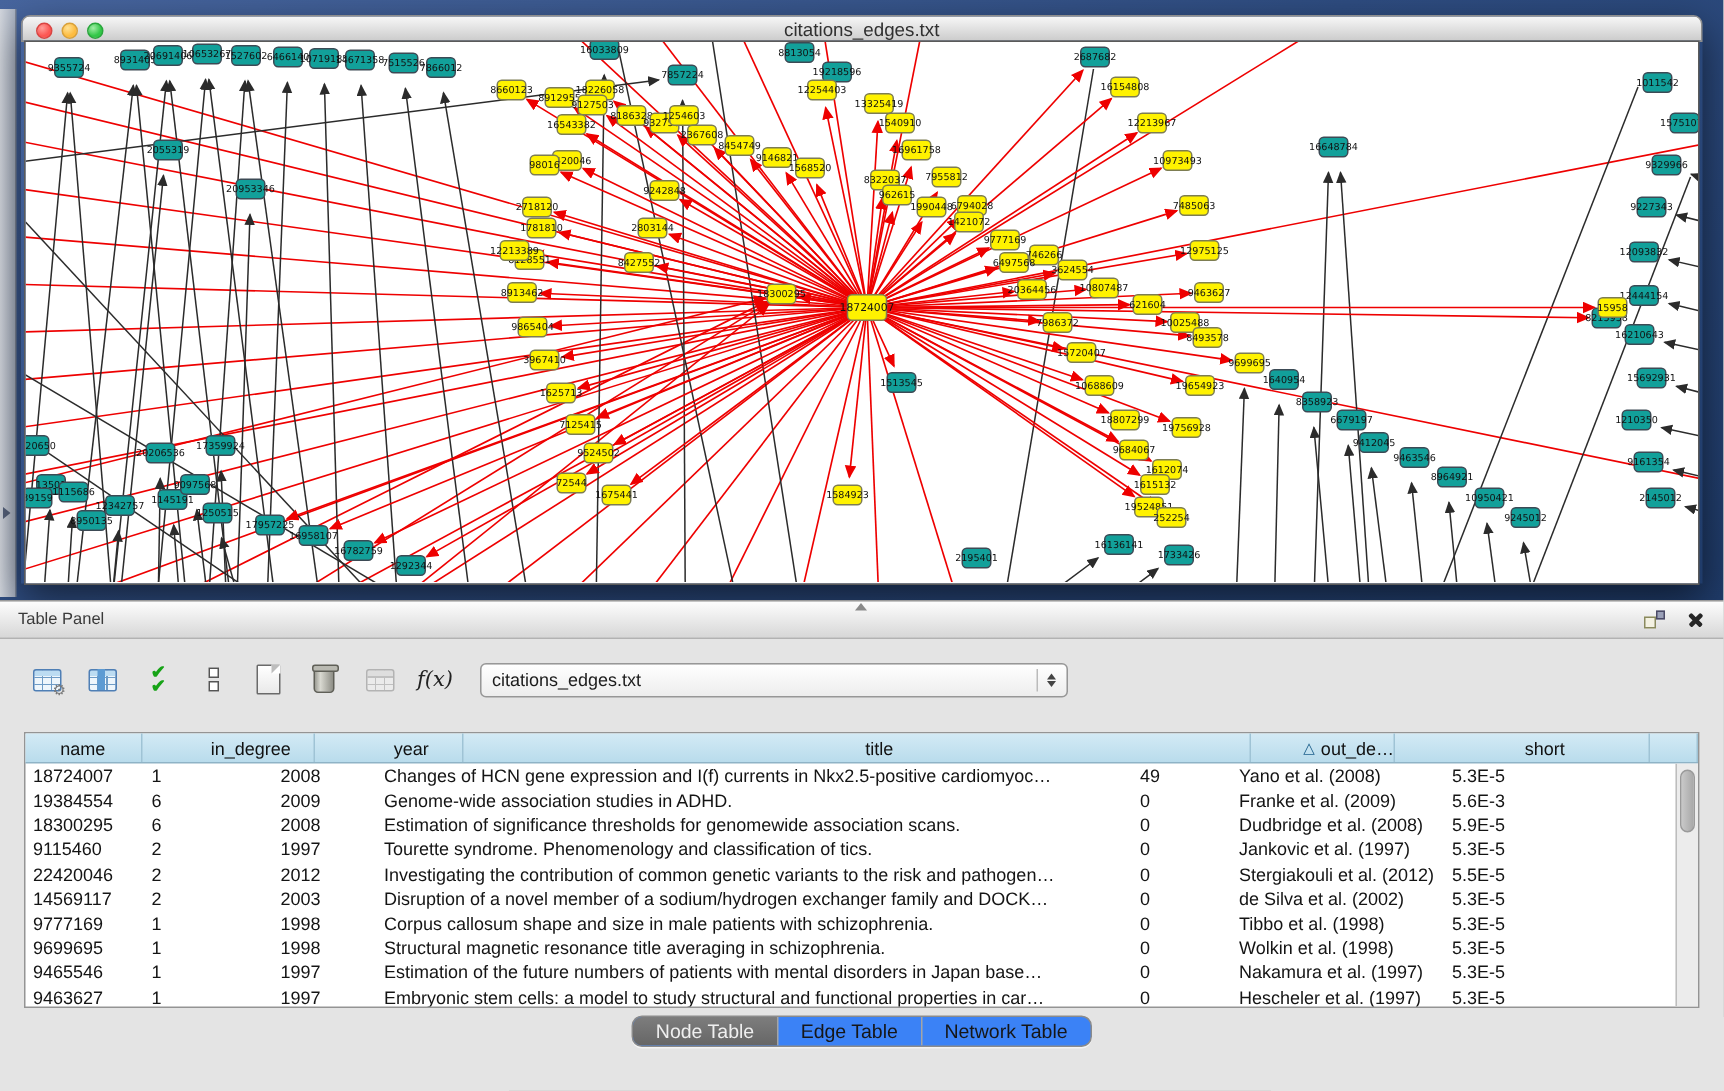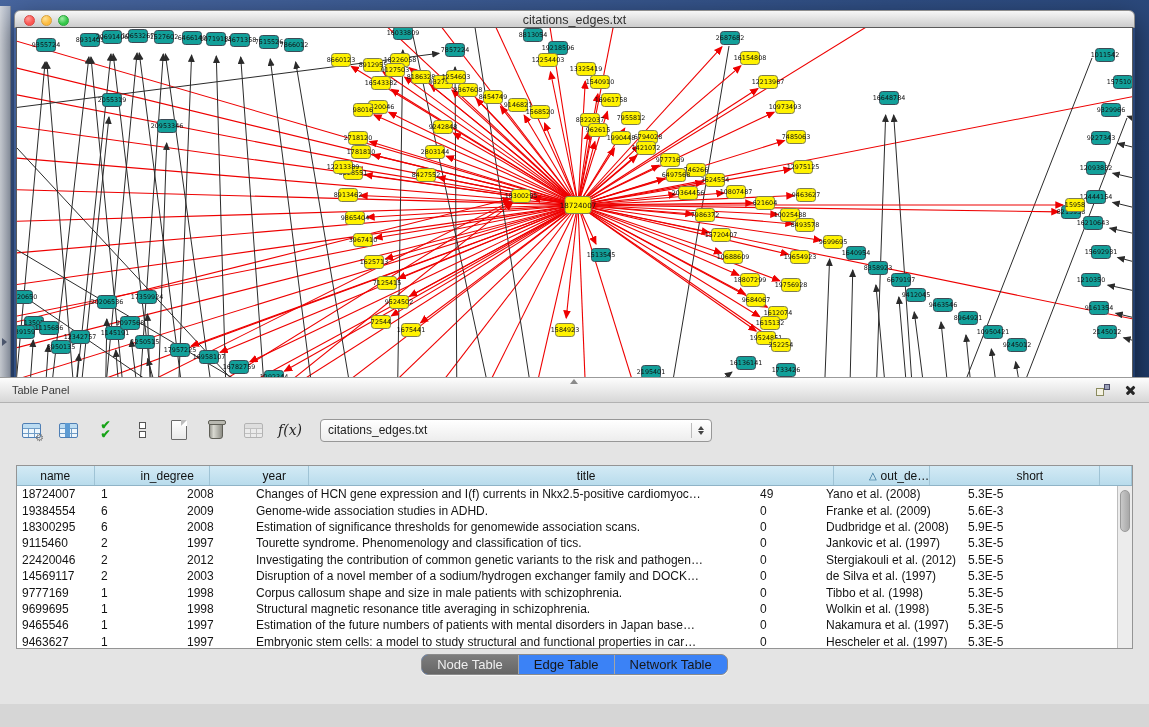--- a/index.html
+++ b/index.html
@@ -24,21 +24,21 @@
   .lights { position:absolute; left:9px; top:4px; display:flex; gap:6px; }
   .light { width:11px; height:11px; border-radius:50%; }
   .light.close { background:radial-gradient(circle at 35% 30%, #ff9d99, #fc5753 60%); border:1px solid #d94542; }
   .light.min   { background:radial-gradient(circle at 35% 30%, #ffe194, #fdbc40 60%); border:1px solid #d9a13a; }
   .light.zoom  { background:radial-gradient(circle at 35% 30%, #a1eda5, #33c748 60%); border:1px solid #2aa63c; }
   .canvas { position:absolute; top:18px; left:3px; right:3px; bottom:0;
     background:#ffffff; outline:1px solid #5a5a5a; overflow:hidden; }
   .canvas svg { display:block; }
 
   
-  .table-panel { position:absolute; left:0; top:377px; width:1149px; height:327px; background:#e4e4e4; }
+  .table-panel { position:absolute; left:0; top:400px; width:1149px; height:327px; background:#e4e4e4; }
   .panel-header { position:relative; height:26px; background:linear-gradient(#fdfdfd,#d7d7d7);
     border-top:1px solid #9a9a9a; border-bottom:1px solid #b2b2b2;
     display:flex; align-items:center; padding:0 12px; }
   .panel-title { font-size:11px; color:#3a3a3a; }
   .panel-header .spacer { flex:1; }
   .splitter-arrow { position:absolute; left:570px; top:1px; width:0; height:0;
     border-left:4px solid transparent; border-right:4px solid transparent; border-bottom:5px solid #8a8a8a; }
   .float-icon { position:relative; width:14px; height:13px; margin-right:14px; }
   .float-icon .sq1 { position:absolute; left:0; top:4px; width:8px; height:8px; border:1px solid #8a8a5e; background:#f4f2e2; }
   .float-icon .sq2 { position:absolute; right:0; top:0; width:6px; height:6px; border:1px solid #4a4a66; background:#9aa0b8; }
@@ -694,21 +694,21 @@
             <div class="td col4">0</div>
             <div class="td col5">Stergiakouli et al. (2012)</div>
             <div class="td col6">5.5E-5</div>
           </div>
           <div class="tr">
             <div class="td col0">14569117</div>
             <div class="td col1">2</div>
             <div class="td col2">2003</div>
             <div class="td col3">Disruption of a novel member of a sodium/hydrogen exchanger family and DOCK…</div>
             <div class="td col4">0</div>
-            <div class="td col5">de Silva et al. (1997)</div>
+            <div class="td col5">de Silva et al. (2002)</div>
             <div class="td col6">5.3E-5</div>
           </div>
           <div class="tr">
             <div class="td col0">9777169</div>
             <div class="td col1">1</div>
             <div class="td col2">1998</div>
             <div class="td col3">Corpus callosum shape and size in male patients with schizophrenia.</div>
             <div class="td col4">0</div>
             <div class="td col5">Tibbo et al. (1998)</div>
             <div class="td col6">5.3E-5</div>

